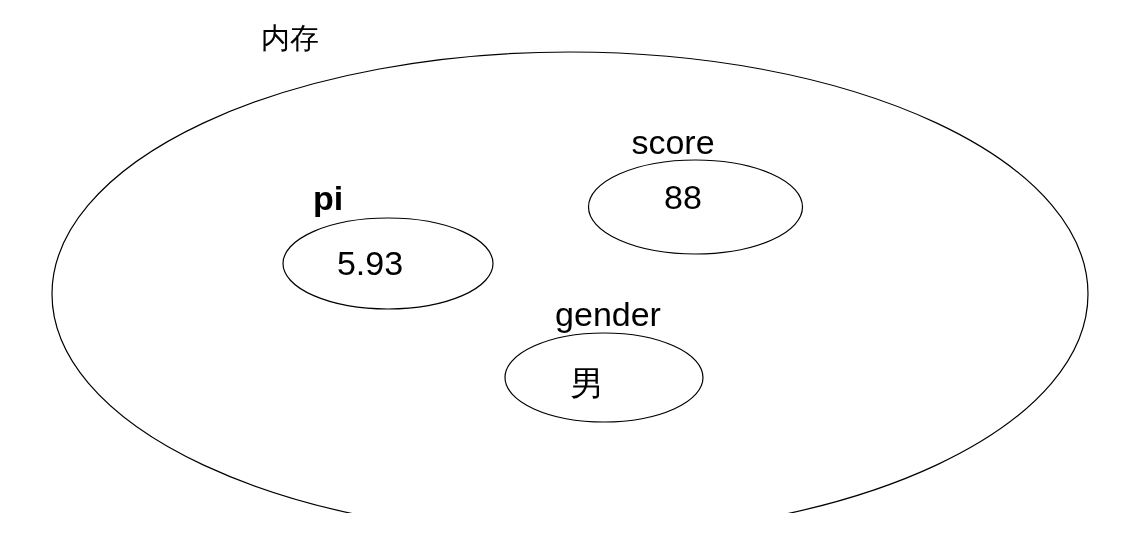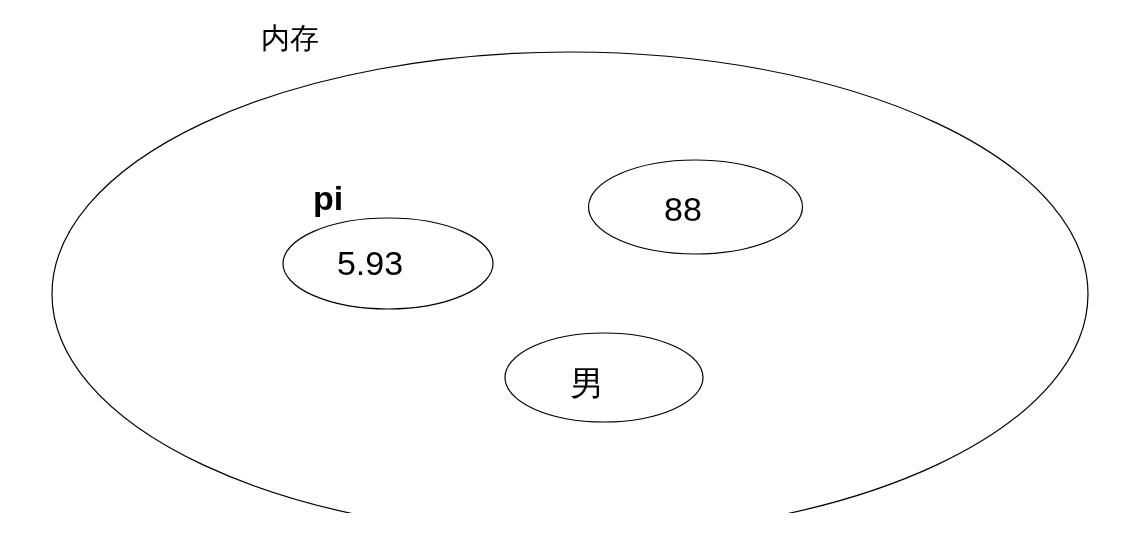--- a/index.html
+++ b/index.html
@@ -37,38 +37,40 @@
     font-weight: 400;
   }
   .title-txt {
     font-size: 29px;
   }
   
   .pos-title   { left: 290px; top: 38px;  }
   .pos-pi-lb   { left: 328px; top: 198px; font-weight: bold; }
   .pos-pi-val  { left: 370px; top: 263px; }
   .pos-sc-lb   { left: 673px; top: 142px; }
-  .pos-sc-val  { left: 683px; top: 209px; }
+  .pos-sc-val  { left: 683px; top: 197px; }
   .pos-gd-lb   { left: 608px; top: 314px; }
   .pos-gd-val  { left: 587px; top: 383px; }
 </style>
 </head>
 <body>
 
 <div class="canvas">
 
   <svg class="diagram-svg" viewBox="0 0 1137 558" xmlns="http://www.w3.org/2000/svg">
     <ellipse cx="570" cy="294" rx="518" ry="242"></ellipse>
     <ellipse cx="388" cy="263.5" rx="105" ry="45.5"></ellipse>
     <ellipse cx="695.5" cy="207" rx="107" ry="47"></ellipse>
     <ellipse cx="604" cy="377.5" rx="99" ry="44.5"></ellipse>
   </svg>
 
   <div class="txt title-txt pos-title">内存</div>
 
   <div class="txt pos-pi-lb">pi</div>
   <div class="txt pos-pi-val">5.93</div>
 
+  <div class="txt pos-sc-lb">score</div>
   <div class="txt pos-sc-val">88</div>
 
+  <div class="txt pos-gd-lb">gender</div>
   <div class="txt pos-gd-val">男</div>
 
 </div>
 
 </body></html>

